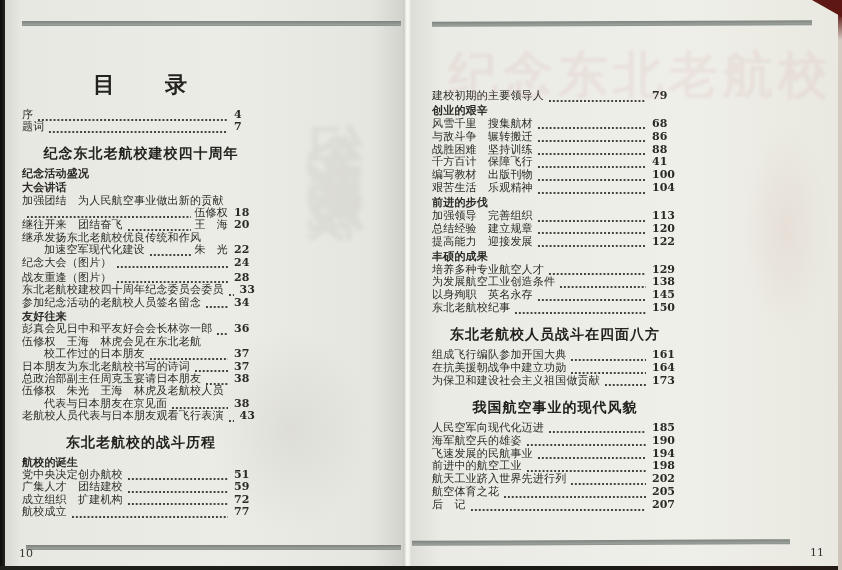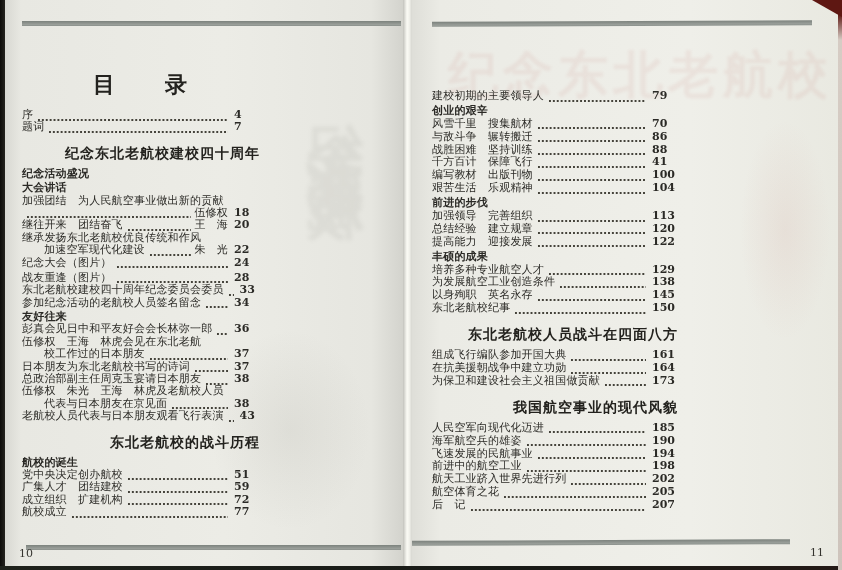--- a/index.html
+++ b/index.html
@@ -52,21 +52,21 @@
   .blob.b1{left:740px;top:120px;width:90px;height:220px;
     background:radial-gradient(closest-side,rgba(190,120,110,0.10),rgba(190,120,110,0));}
   .blob.b2{left:210px;top:330px;width:160px;height:200px;
     background:radial-gradient(closest-side,rgba(120,118,108,0.10),rgba(120,118,108,0));}
   
   .toc{position:absolute;font-size:11px;letter-spacing:0.2px;color:#2b2a26;}
   .toc.left{left:22px;top:72px;width:238px;}
   .toc.right{left:432px;top:90px;width:246px;}
   .toc-title{font-size:22px;font-weight:bold;line-height:26px;text-align:center;
     letter-spacing:2px;margin:0 0 11px 0;color:#23221e;}
-  .chapter{font-size:14px;font-weight:bold;text-align:right;letter-spacing:1px;
+  .chapter{font-size:14px;font-weight:bold;text-align:center;letter-spacing:1px;
     line-height:18px;margin:10px 0 6px 0;color:#23221e;white-space:nowrap;}
   .toc.left .chapter:first-of-type{margin-top:12px;}
   .group{font-weight:bold;height:12.4px;line-height:12.4px;margin-top:2px;white-space:nowrap;}
   .row{display:flex;align-items:baseline;height:12.4px;line-height:12.4px;white-space:nowrap;}
   .toc.right .row,.toc.right .group{height:12.9px;line-height:12.9px;}
   .row.sp{margin-top:3px;align-items:center;}
   .row.ind,.group.ind{padding-left:22px;}
   .etext{white-space:nowrap;}
   .leader{flex:1 1 auto;align-self:stretch;margin:0 3px 0 4px;min-width:6px;
     background-image:radial-gradient(circle,#44423a 0.9px,rgba(0,0,0,0) 1.05px);
@@ -208,21 +208,21 @@
   <div id="list-right">
       <div class="row">
         <span class="etext">建校初期的主要领导人</span>
         <span class="leader"></span>
         <span class="pnum">79</span>
       </div>
       <div class="group">创业的艰辛</div>
       <div class="row">
         <span class="etext">风雪千里　搜集航材</span>
         <span class="leader"></span>
-        <span class="pnum">70</span>
+        <span class="pnum">68</span>
       </div>
       <div class="row">
         <span class="etext">与敌斗争　辗转搬迁</span>
         <span class="leader"></span>
         <span class="pnum">86</span>
       </div>
       <div class="row">
         <span class="etext">战胜困难　坚持训练</span>
         <span class="leader"></span>
         <span class="pnum">88</span>

